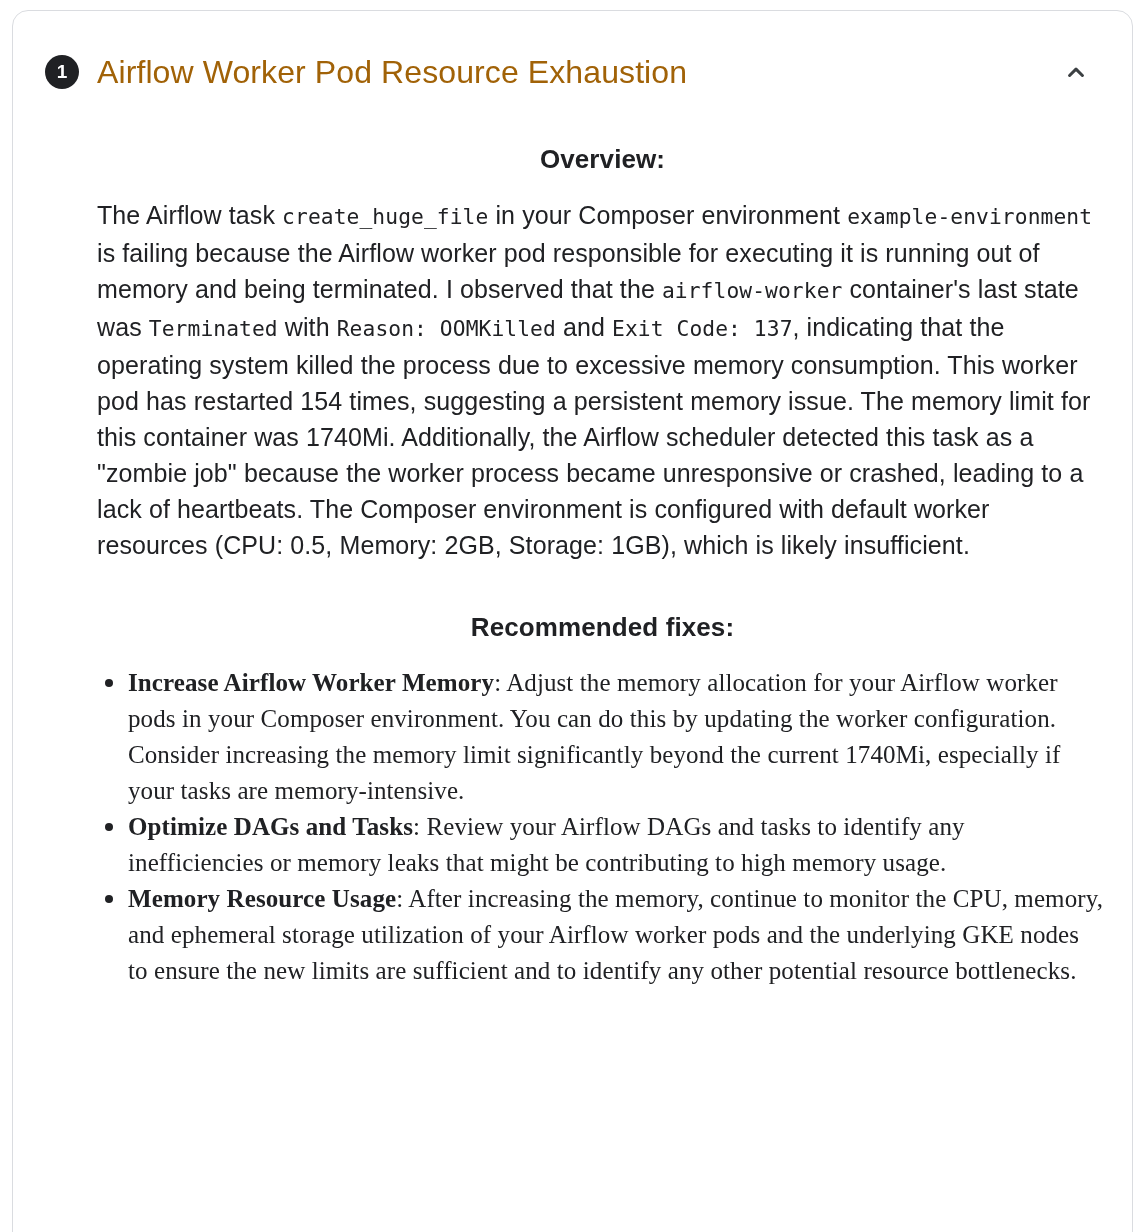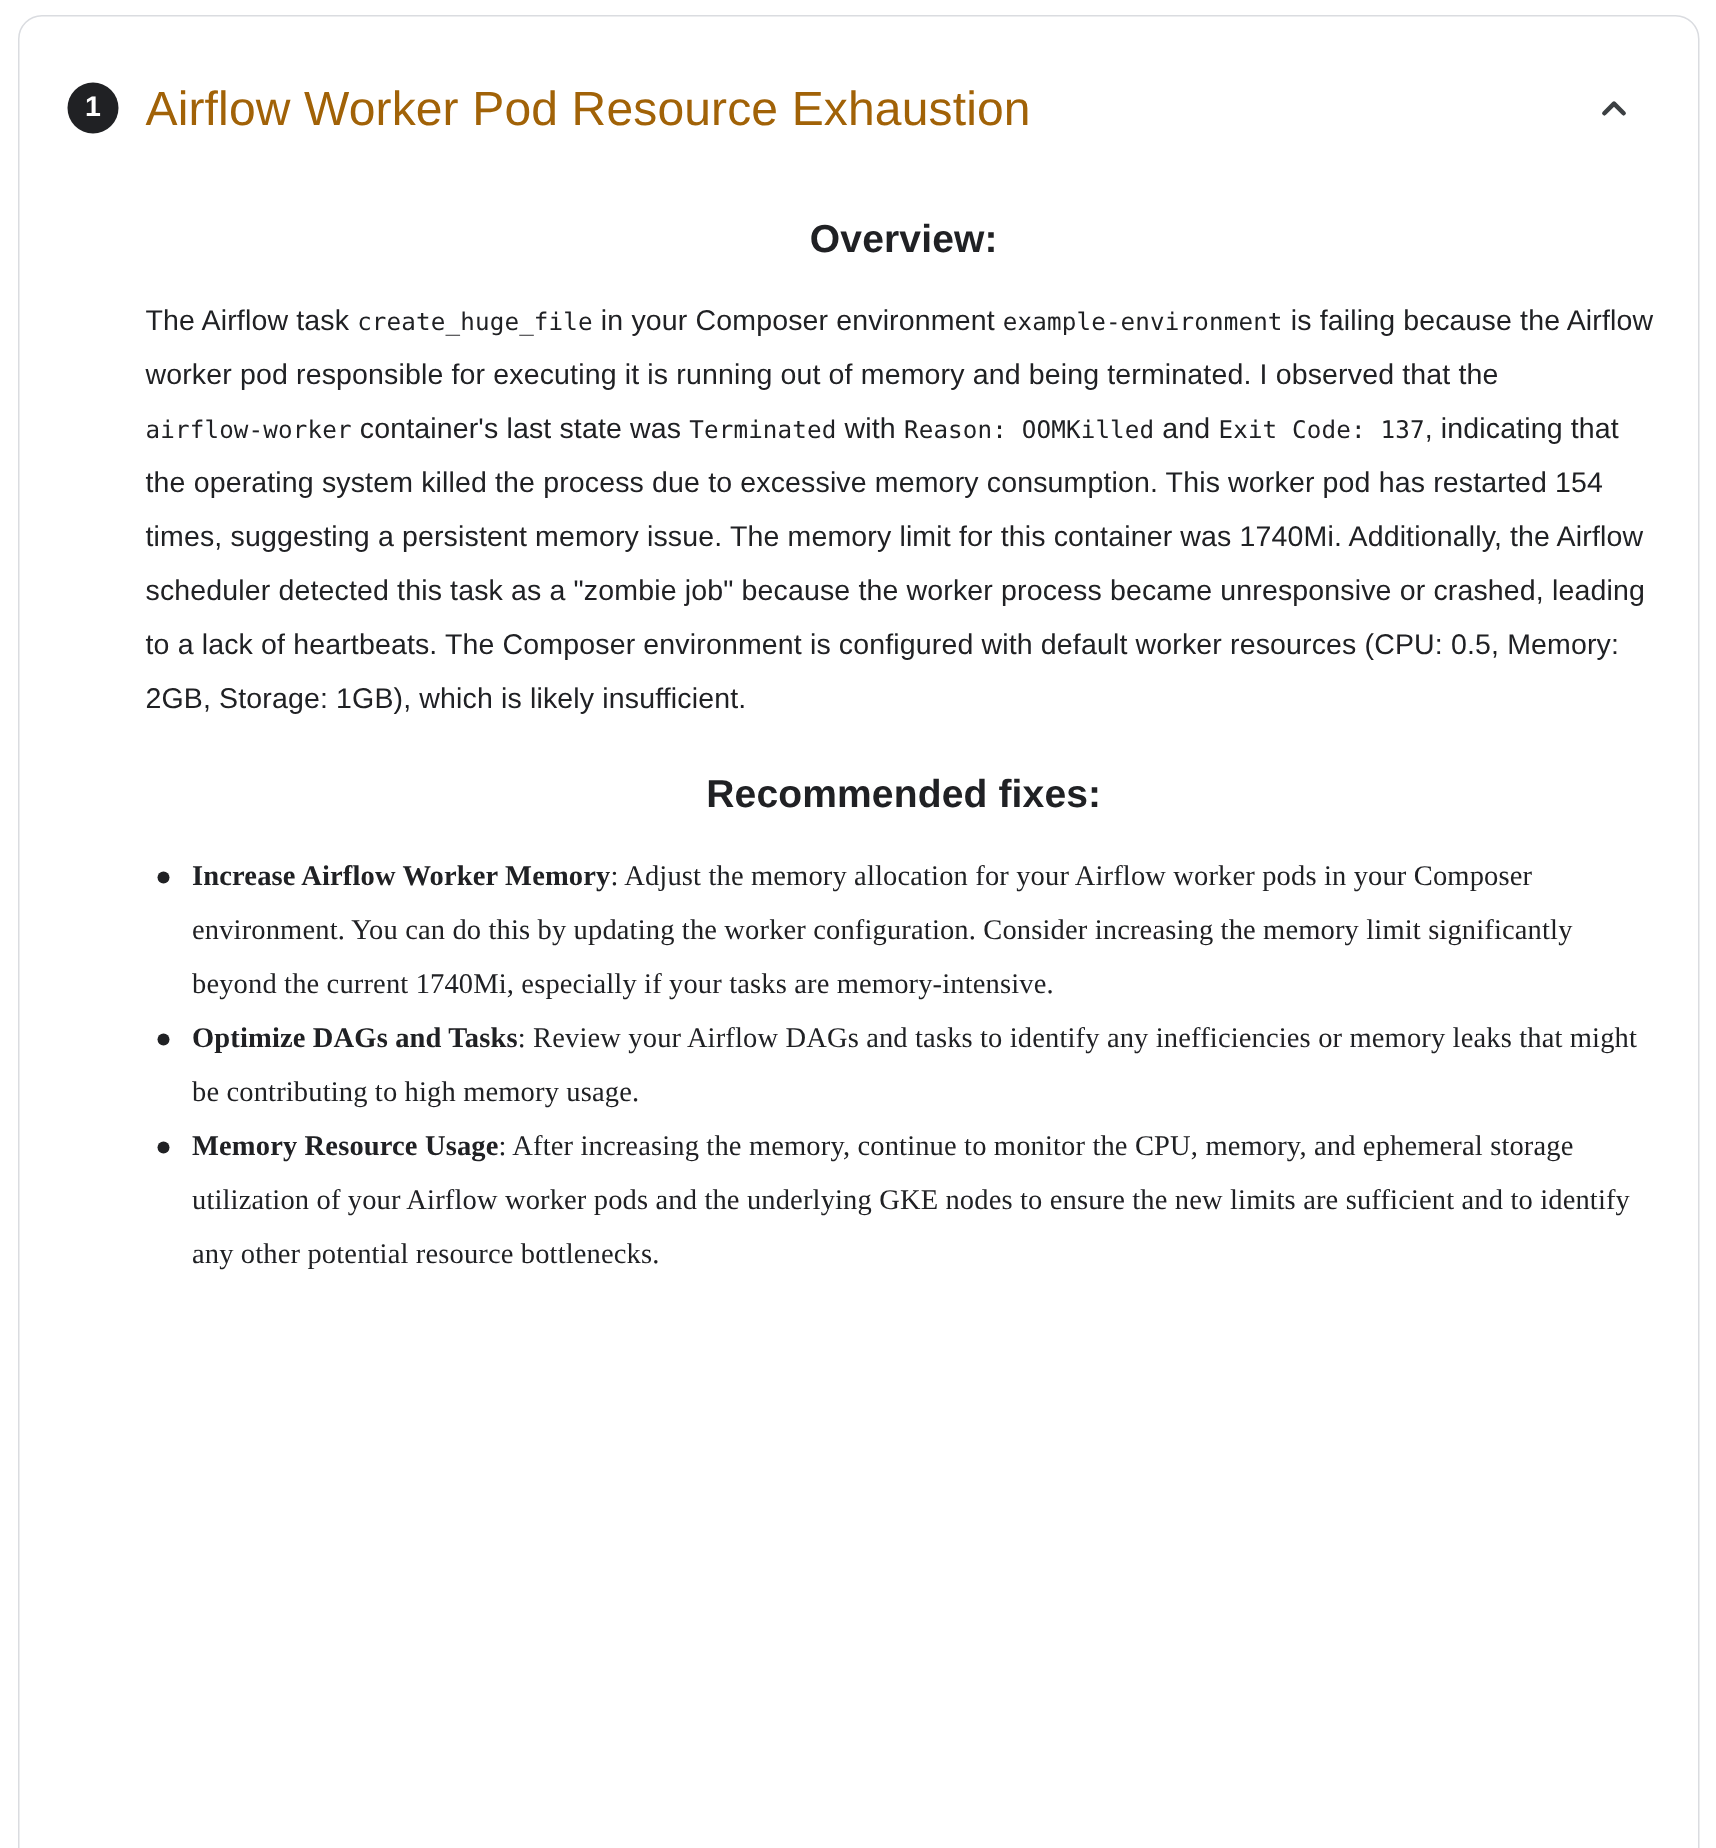--- a/index.html
+++ b/index.html
@@ -66,23 +66,23 @@
   .section-heading {
     margin: 0;
     font-size: 26px;
     line-height: 32px;
     font-weight: 700;
     color: #202124;
     letter-spacing: 0.1px;
     text-align: center;
   }
   .overview-heading { margin-top: 54px; }
-  .fixes-heading   { margin-top: 28px; }
+  .fixes-heading   { margin-top: 48px; }
   .body-text {
-    font-size: 19px;
+    font-size: 25px;
     line-height: 36px;
     color: #202124;
     letter-spacing: 0.1px;
   }
   .overview-paragraph {
     margin: 22px 0 0 0;
     max-width: 1008px;
   }
   code.inline-code {
     font-family: "DejaVu Sans Mono", "Liberation Mono", monospace;

